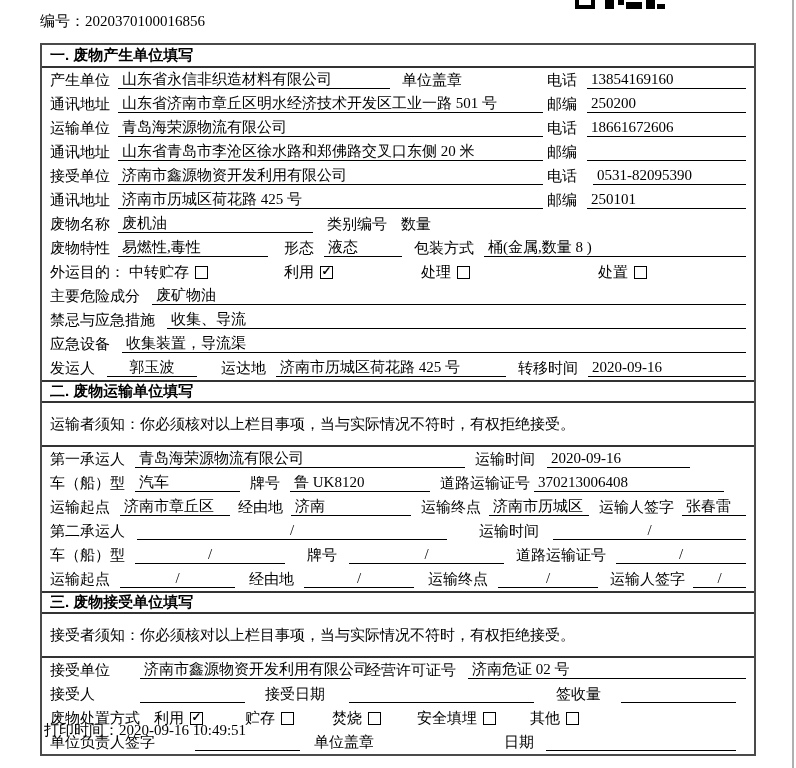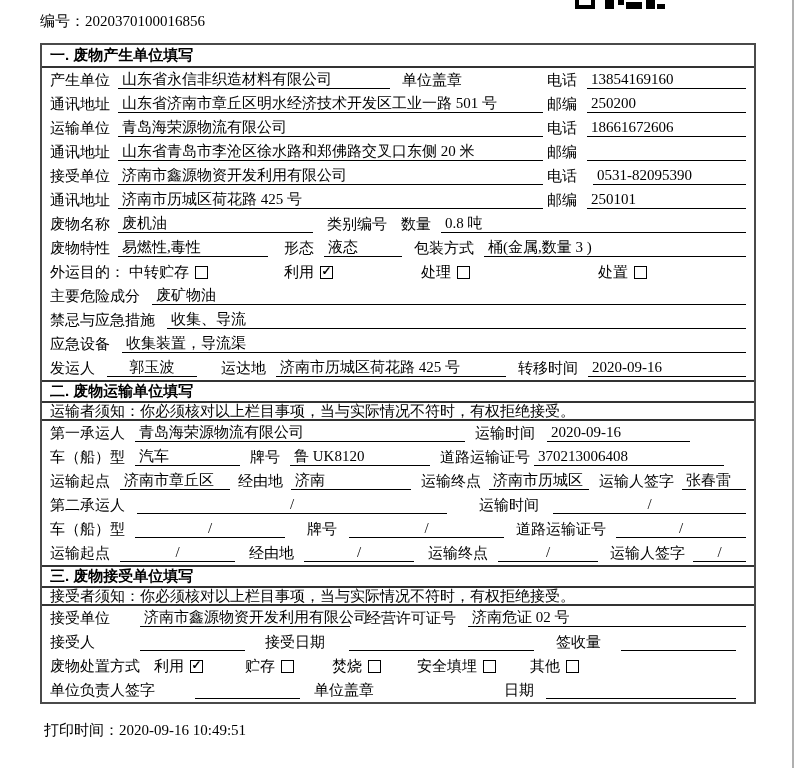--- a/index.html
+++ b/index.html
@@ -10,21 +10,21 @@
              font-family:"Liberation Sans","DejaVu Sans",sans-serif;
              font-size:23px;font-weight:bold;letter-spacing:2px;}
   .qr{position:absolute;left:575px;top:0;width:90px;height:9px;}
   .qr div{position:absolute;background:#000;}
   .form{position:absolute;left:40px;top:43px;width:716px;border:2px solid #4a4a4a;
         box-sizing:border-box;background:#fff;}
   .sec-head{height:23px;display:flex;align-items:center;padding:0 8px;
             font-family:"Liberation Sans","DejaVu Sans",sans-serif;
             font-weight:bold;font-size:15px;border-bottom:2px solid #333;box-sizing:border-box;}
   .sec-head.mid{border-top:2px solid #333;}
-  .notice{height:18px;display:flex;align-items:center;padding:0 8px;
+  .notice{height:44px;display:flex;align-items:center;padding:0 8px;
           border-bottom:2px solid #333;box-sizing:border-box;}
   .row{height:24px;display:flex;align-items:flex-end;padding:0 8px 3px 8px;
        box-sizing:border-box;line-height:18px;}
   .lbl{white-space:nowrap;}
   .f{border-bottom:1px solid #000;min-height:18px;padding:0 4px;white-space:nowrap;
      box-sizing:border-box;}
   .flex{flex:1;}
   .lcell{display:flex;align-items:flex-end;width:497px;line-height:18px;}
   .center{text-align:center;}
   .cb{width:11px;height:11px;border:1px solid #000;display:inline-block;margin-left:6px;
@@ -109,30 +109,29 @@
       </div>
       <span class="lbl">邮编</span>
       <span class="f flex" style="margin-left:10px">250101</span>
     </div>
 
     <div class="row">
       <span class="lbl" style="margin-right:8px">废物名称</span>
       <span class="f" style="width:195px">废机油</span>
       <span class="lbl" style="margin-left:14px">类别编号</span>
       <span class="lbl" style="margin-left:14px">数量</span>
-      <span class="f flex" style="margin-left:10px">0.8 吨</span>
     </div>
 
     <div class="row">
       <span class="lbl" style="margin-right:8px">废物特性</span>
       <span class="f" style="width:150px">易燃性,毒性</span>
       <span class="lbl" style="margin-left:16px">形态</span>
       <span class="f" style="width:78px;margin-left:10px">液态</span>
       <span class="lbl" style="margin-left:12px">包装方式</span>
-      <span class="f flex" style="margin-left:10px">桶(金属,数量  3 )</span>
+      <span class="f flex" style="margin-left:10px">桶(金属,数量  8 )</span>
     </div>
 
     <div class="row">
       <span class="lbl">外运目的：</span>
       <span class="opt" style="margin-left:4px">
           <span>中转贮存</span>
           <span class="cb"></span>
         </span>
       <span class="opt" style="margin-left:76px">
           <span>利用</span>

